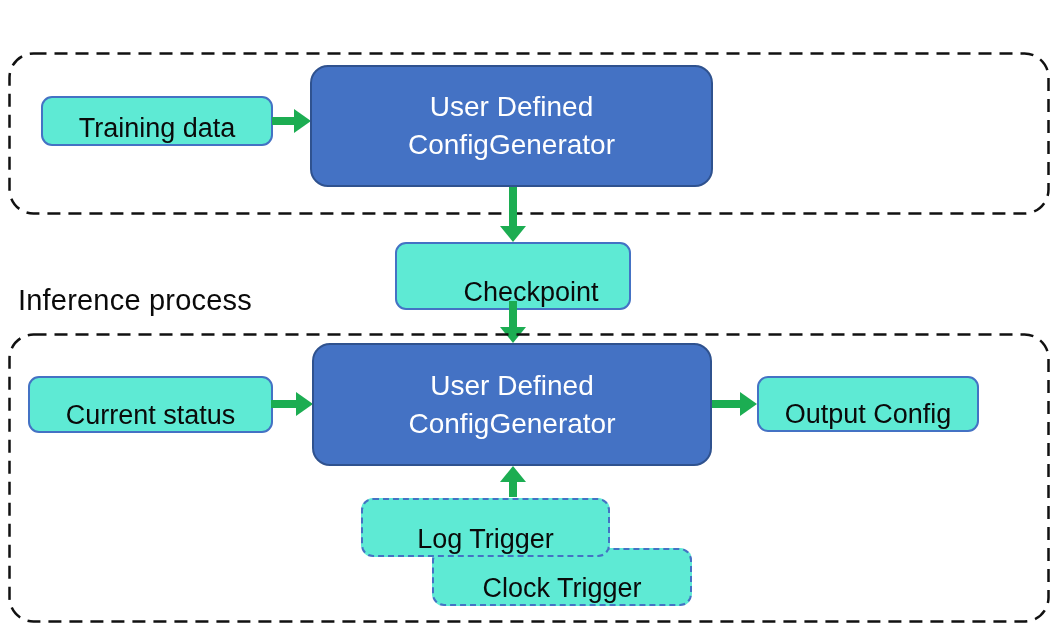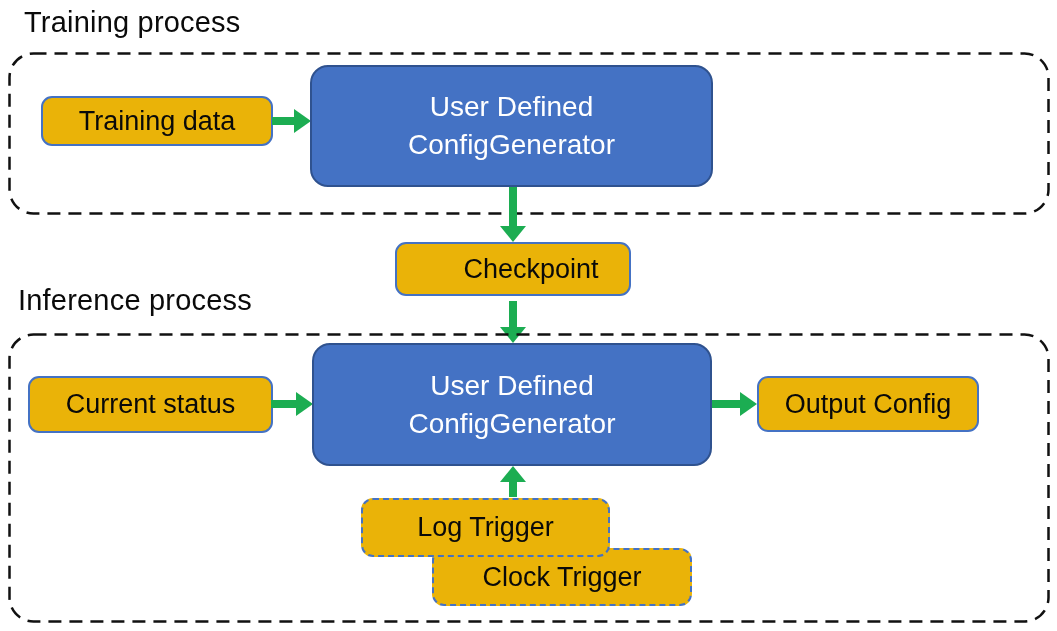--- a/index.html
+++ b/index.html
@@ -24,25 +24,25 @@
   .section-label {
     position: absolute;
     font-size: 29px;
     color: var(--text-dark);
     letter-spacing: 0.2px;
   }
   .frame-svg { position: absolute; }
   .node {
     position: absolute;
     display: flex;
-    align-items: center;
+    align-items: flex-end;
     justify-content: center;
     font-size: 27px;
     color: var(--text-dark);
-    background: #eab308;
+    background: #5eead4;
     text-align: center;
   }
   .node.solid-outline { border: 2px solid var(--outline-blue); border-radius: 11px; }
   .node.dashed-outline { border: 2px dashed var(--outline-blue); border-radius: 12px; }
   .gen-box {
     position: absolute;
     display: flex;
     flex-direction: column;
     align-items: center;
     justify-content: center;
@@ -76,21 +76,20 @@
     border-left: 13px solid transparent;
     border-right: 13px solid transparent;
     border-bottom: 16px solid var(--arrow-green);
   }
 </style>
 </head>
 <body>
 
 <div class="canvas">
 
-  <div class="section-label" style="left:24px; top:6px;">Training process</div>
 
   <svg class="frame-svg" style="left:8px; top:52px;" width="1042" height="163">
     <rect x="1.5" y="1.5" width="1039" height="160" rx="24" ry="24" fill="none" stroke="var(--frame-black)" stroke-width="2.5" stroke-dasharray="13 8"></rect>
   </svg>
 
   <div class="node solid-outline" style="left:41px; top:96px; width:232px; height:50px;">
     <span>Training data</span>
   </div>
 
   <div class="arrow-h" style="left:272px; top:109px; width:39px;">
@@ -101,21 +100,21 @@
   <div class="gen-box" style="left:310px; top:65px; width:403px; height:122px;">
     <span>User Defined</span>
     <span>ConfigGenerator</span>
   </div>
 
   <div class="arrow-v" style="left:500px; top:187px; height:55px;">
     <div class="shaft"></div>
     <div class="head-down"></div>
   </div>
 
-  <div class="node solid-outline" style="left:395px; top:242px; width:236px; height:54px;padding-left:36px;">
+  <div class="node solid-outline" style="left:395px; top:242px; width:236px; height:68px;padding-left:36px;">
     <span>Checkpoint</span>
   </div>
 
   <div class="arrow-v" style="left:500px; top:301px; height:42px;">
     <div class="shaft"></div>
     <div class="head-down"></div>
   </div>
 
   <div class="section-label" style="left:18px; top:284px;">Inference process</div>
 

